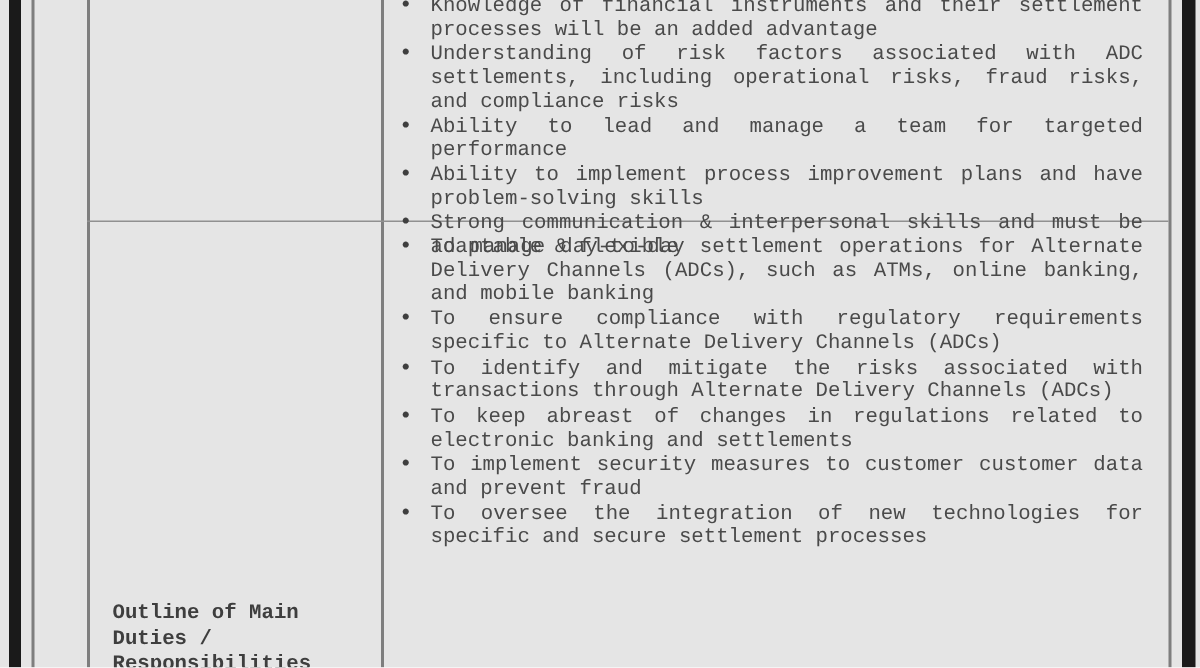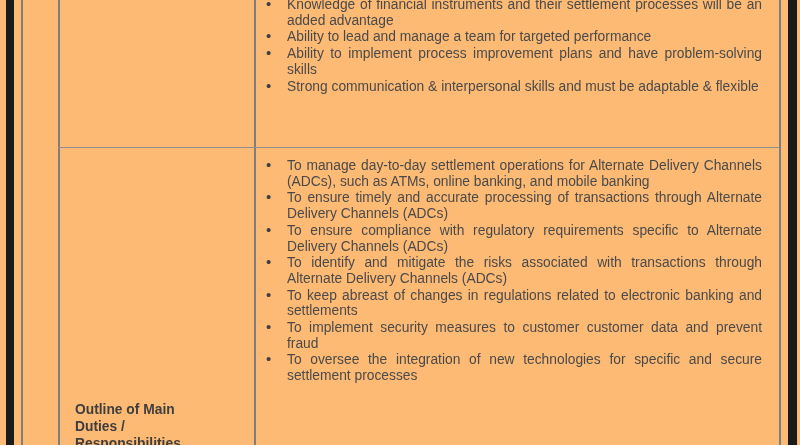--- a/index.html
+++ b/index.html
@@ -1,23 +1,23 @@
 <!DOCTYPE html>
 <html><head>
 <meta charset="utf-8">
 <style>
   html, body { margin: 0; padding: 0; background: #ffffff; }
 
   .page {
     position: relative;
     width: 800px;
     height: 445px;
-    background: #fdba74;
+    background: #e5e5e5;
     overflow: hidden;
-    font-family: Liberation Sans, sans-serif;
+    font-family: Liberation Mono, monospace;
   }
 
   
   .vbar {
     position: absolute;
     top: 0;
     bottom: 0;
     background: #1a1a1a;
   }
 
@@ -84,30 +84,30 @@
   <div class="vbar" style="left:788px; width:9px;"></div>
 
   <div class="vline" style="left:21px;"></div>
   <div class="vline" style="left:58px;"></div>
   <div class="vline" style="left:254px;"></div>
   <div class="vline" style="left:779px;"></div>
   <div class="hline" style="top:147px; left:58px; width:721px;"></div>
 
   <ul class="bullets" style="top:-3px;">
     <li>Knowledge of financial instruments and their settlement processes will be an added advantage</li>
+    <li>Understanding of risk factors associated with ADC settlements, including operational risks, fraud risks, and compliance risks</li>
     <li>Ability to lead and manage a team for targeted performance</li>
     <li>Ability to implement process improvement plans and have problem-solving skills</li>
     <li>Strong communication &amp; interpersonal skills and must be adaptable &amp; flexible</li>
   </ul>
 
   <div class="row-label">Outline of Main Duties / Responsibilities</div>
 
   <ul class="bullets" style="top:158px;">
     <li>To manage day-to-day settlement operations for Alternate Delivery Channels (ADCs), such as ATMs, online banking, and mobile banking</li>
-    <li>To ensure timely and accurate processing of transactions through Alternate Delivery Channels (ADCs)</li>
     <li>To ensure compliance with regulatory requirements specific to Alternate Delivery Channels (ADCs)</li>
     <li>To identify and mitigate the risks associated with transactions through Alternate Delivery Channels (ADCs)</li>
     <li>To keep abreast of changes in regulations related to electronic banking and settlements</li>
     <li>To implement security measures to customer customer data and prevent fraud</li>
     <li>To oversee the integration of new technologies for specific and secure settlement processes</li>
   </ul>
 
 </div>
 
 </body></html>

